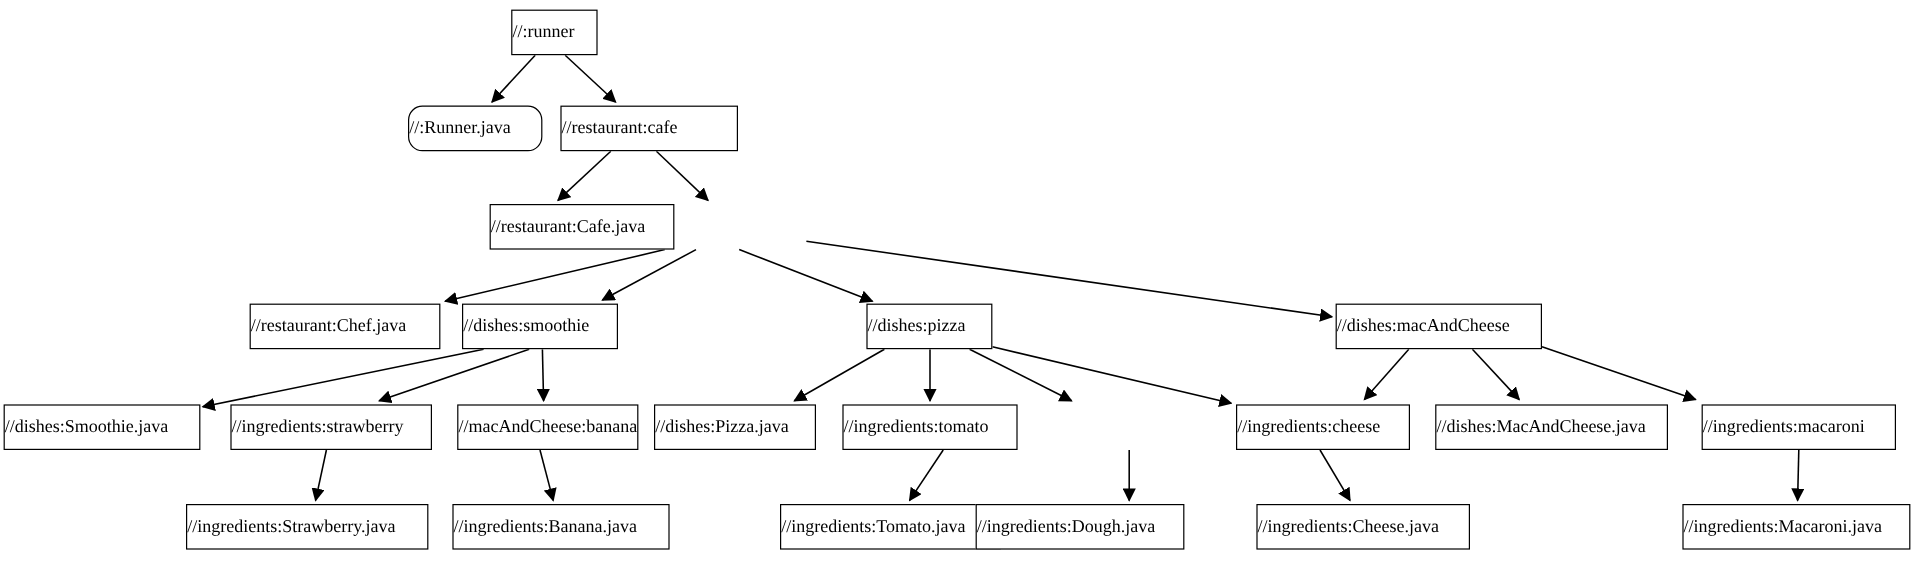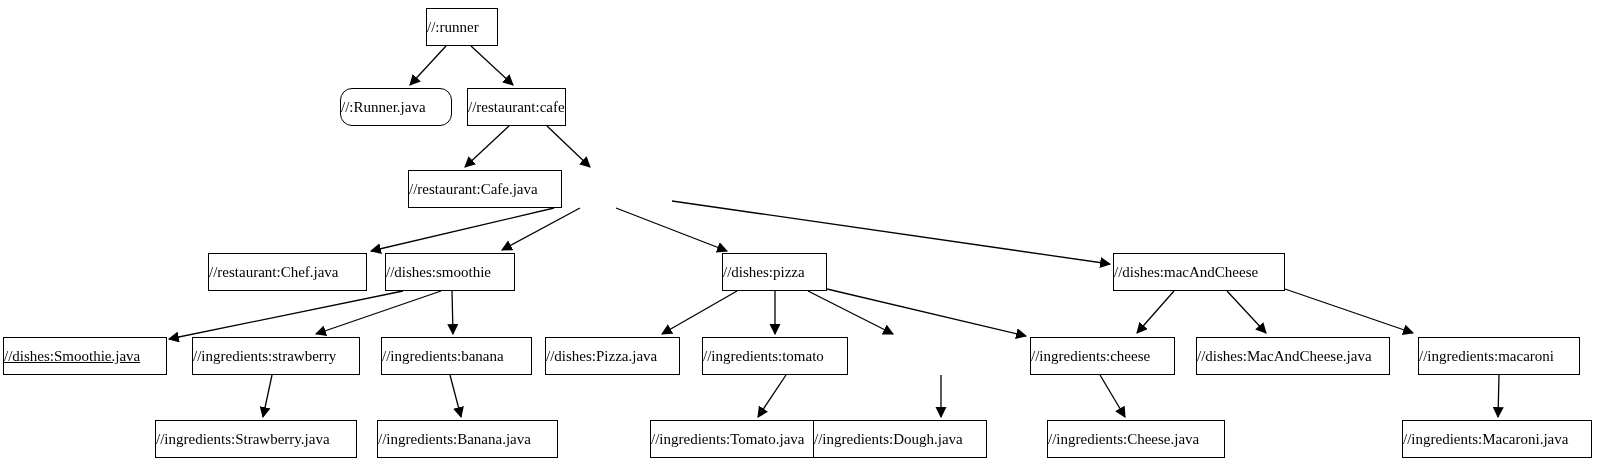--- a/index.html
+++ b/index.html
@@ -72,32 +72,32 @@
     <line x1="1285" y1="289" x2="1413" y2="333" marker-end="url(#arrow)"></line>
     <line x1="786" y1="375" x2="758" y2="417" marker-end="url(#arrow)"></line>
     <line x1="941" y1="375" x2="941" y2="417" marker-end="url(#arrow)"></line>
     <line x1="1100" y1="375" x2="1125" y2="417" marker-end="url(#arrow)"></line>
     <line x1="1499" y1="375" x2="1498" y2="417" marker-end="url(#arrow)"></line>
   </svg>
 
   <div class="node" style="left:426px; top:8px;   width:72px;">//:runner</div>
 
   <div class="node" style="left:340px; top:88px;  width:112px;border-radius:12px;">//:Runner.java</div>
-  <div class="node" style="left:467px; top:88px;  width:99px;">//restaurant:cafe</div>
+  <div class="node" style="left:467px; top:88px;  width:148px;">//restaurant:cafe</div>
 
   <div class="node" style="left:377px; top:170px; width:154px;margin-left:31px;">//restaurant:Cafe.java</div>
 
   <div class="node" style="left:208px; top:253px; width:159px;">//restaurant:Chef.java</div>
   <div class="node" style="left:385px; top:253px; width:130px;">//dishes:smoothie</div>
   <div class="node" style="left:722px; top:253px; width:105px;">//dishes:pizza</div>
   <div class="node" style="left:1113px; top:253px; width:172px;">//dishes:macAndCheese</div>
 
-  <div class="node" style="left:3px;   top:337px; width:164px;text-decoration:underline;">//dishes:Smoothie.java</div>
+  <div class="node" style="left:3px;   top:337px; width:164px;">//dishes:Smoothie.java</div>
   <div class="node" style="left:192px; top:337px; width:168px;">//ingredients:strawberry</div>
-  <div class="node" style="left:381px; top:337px; width:151px;">//ingredients:banana</div>
+  <div class="node" style="left:381px; top:337px; width:151px;">//macAndCheese:banana</div>
   <div class="node" style="left:545px; top:337px; width:135px;">//dishes:Pizza.java</div>
   <div class="node" style="left:702px; top:337px; width:146px;">//ingredients:tomato</div>
   <div class="node" style="left:1030px; top:337px; width:145px;">//ingredients:cheese</div>
   <div class="node" style="left:1196px; top:337px; width:194px;">//dishes:MacAndCheese.java</div>
   <div class="node" style="left:1418px; top:337px; width:162px;">//ingredients:macaroni</div>
 
   <div class="node" style="left:155px; top:420px; width:202px;">//ingredients:Strawberry.java</div>
   <div class="node" style="left:377px; top:420px; width:181px;">//ingredients:Banana.java</div>
   <div class="node" style="left:650px; top:420px; width:184px;">//ingredients:Tomato.java</div>
   <div class="node" style="left:813px; top:420px; width:174px;">//ingredients:Dough.java</div>

